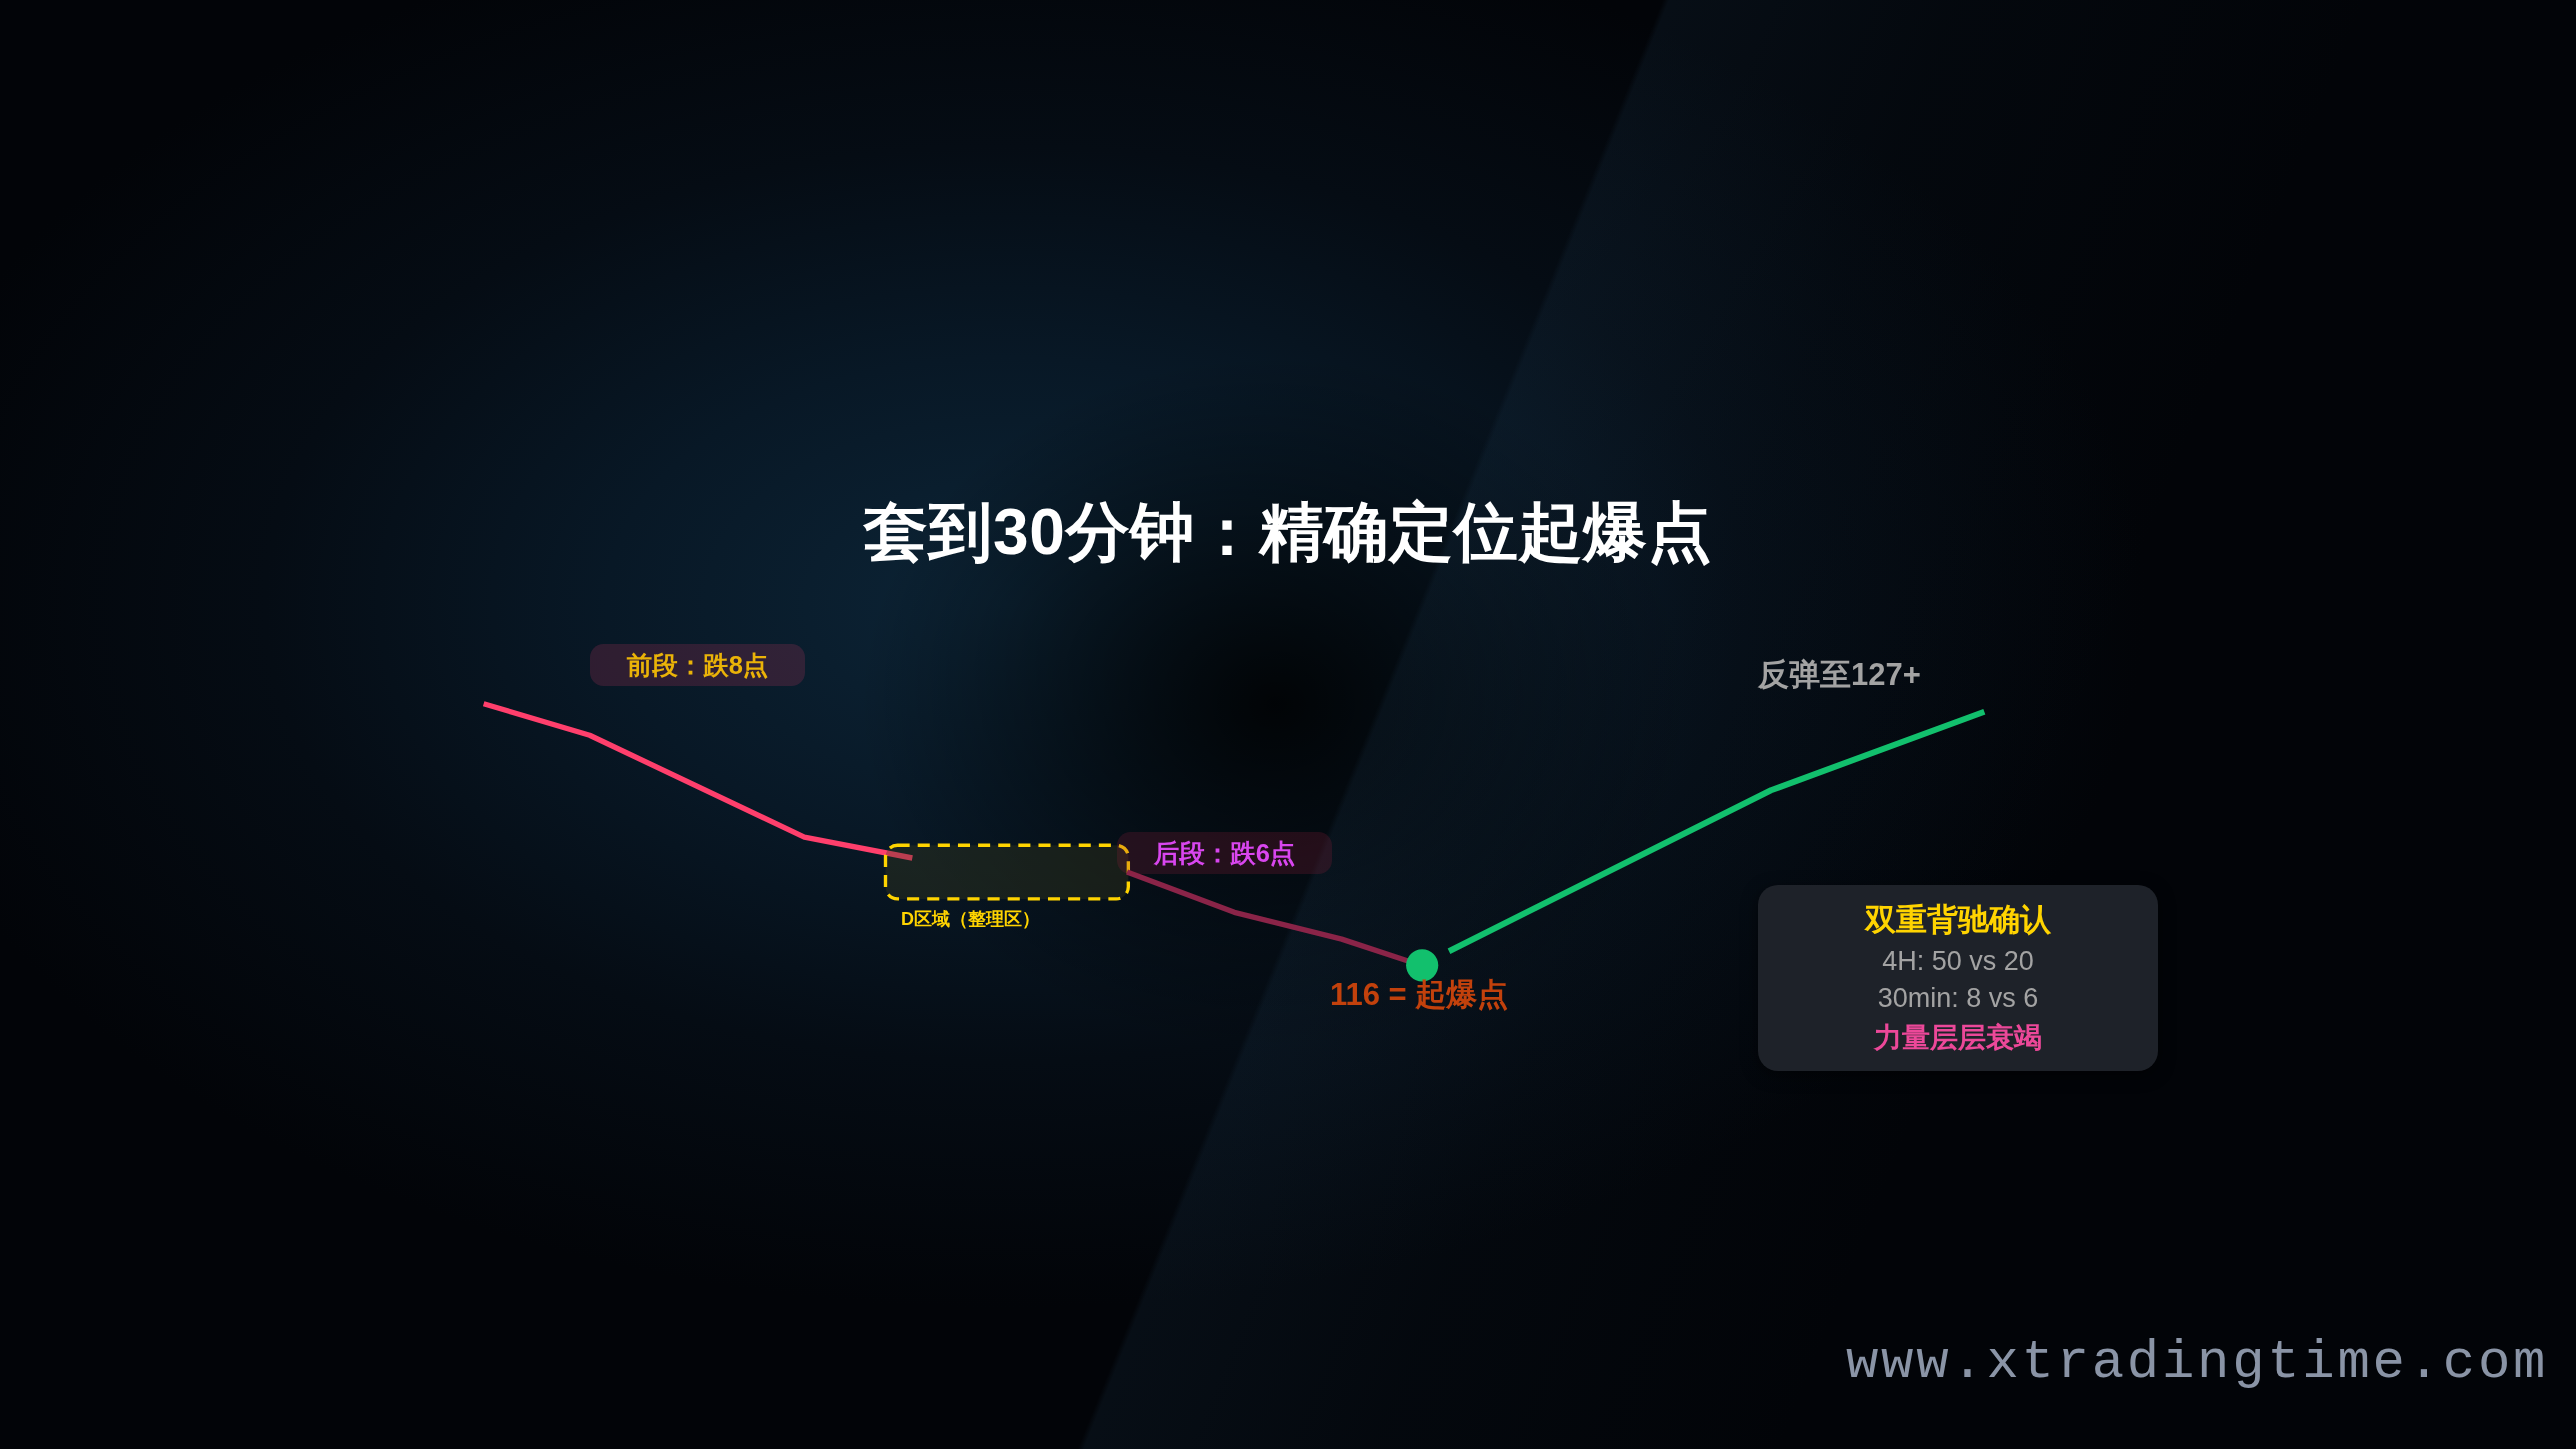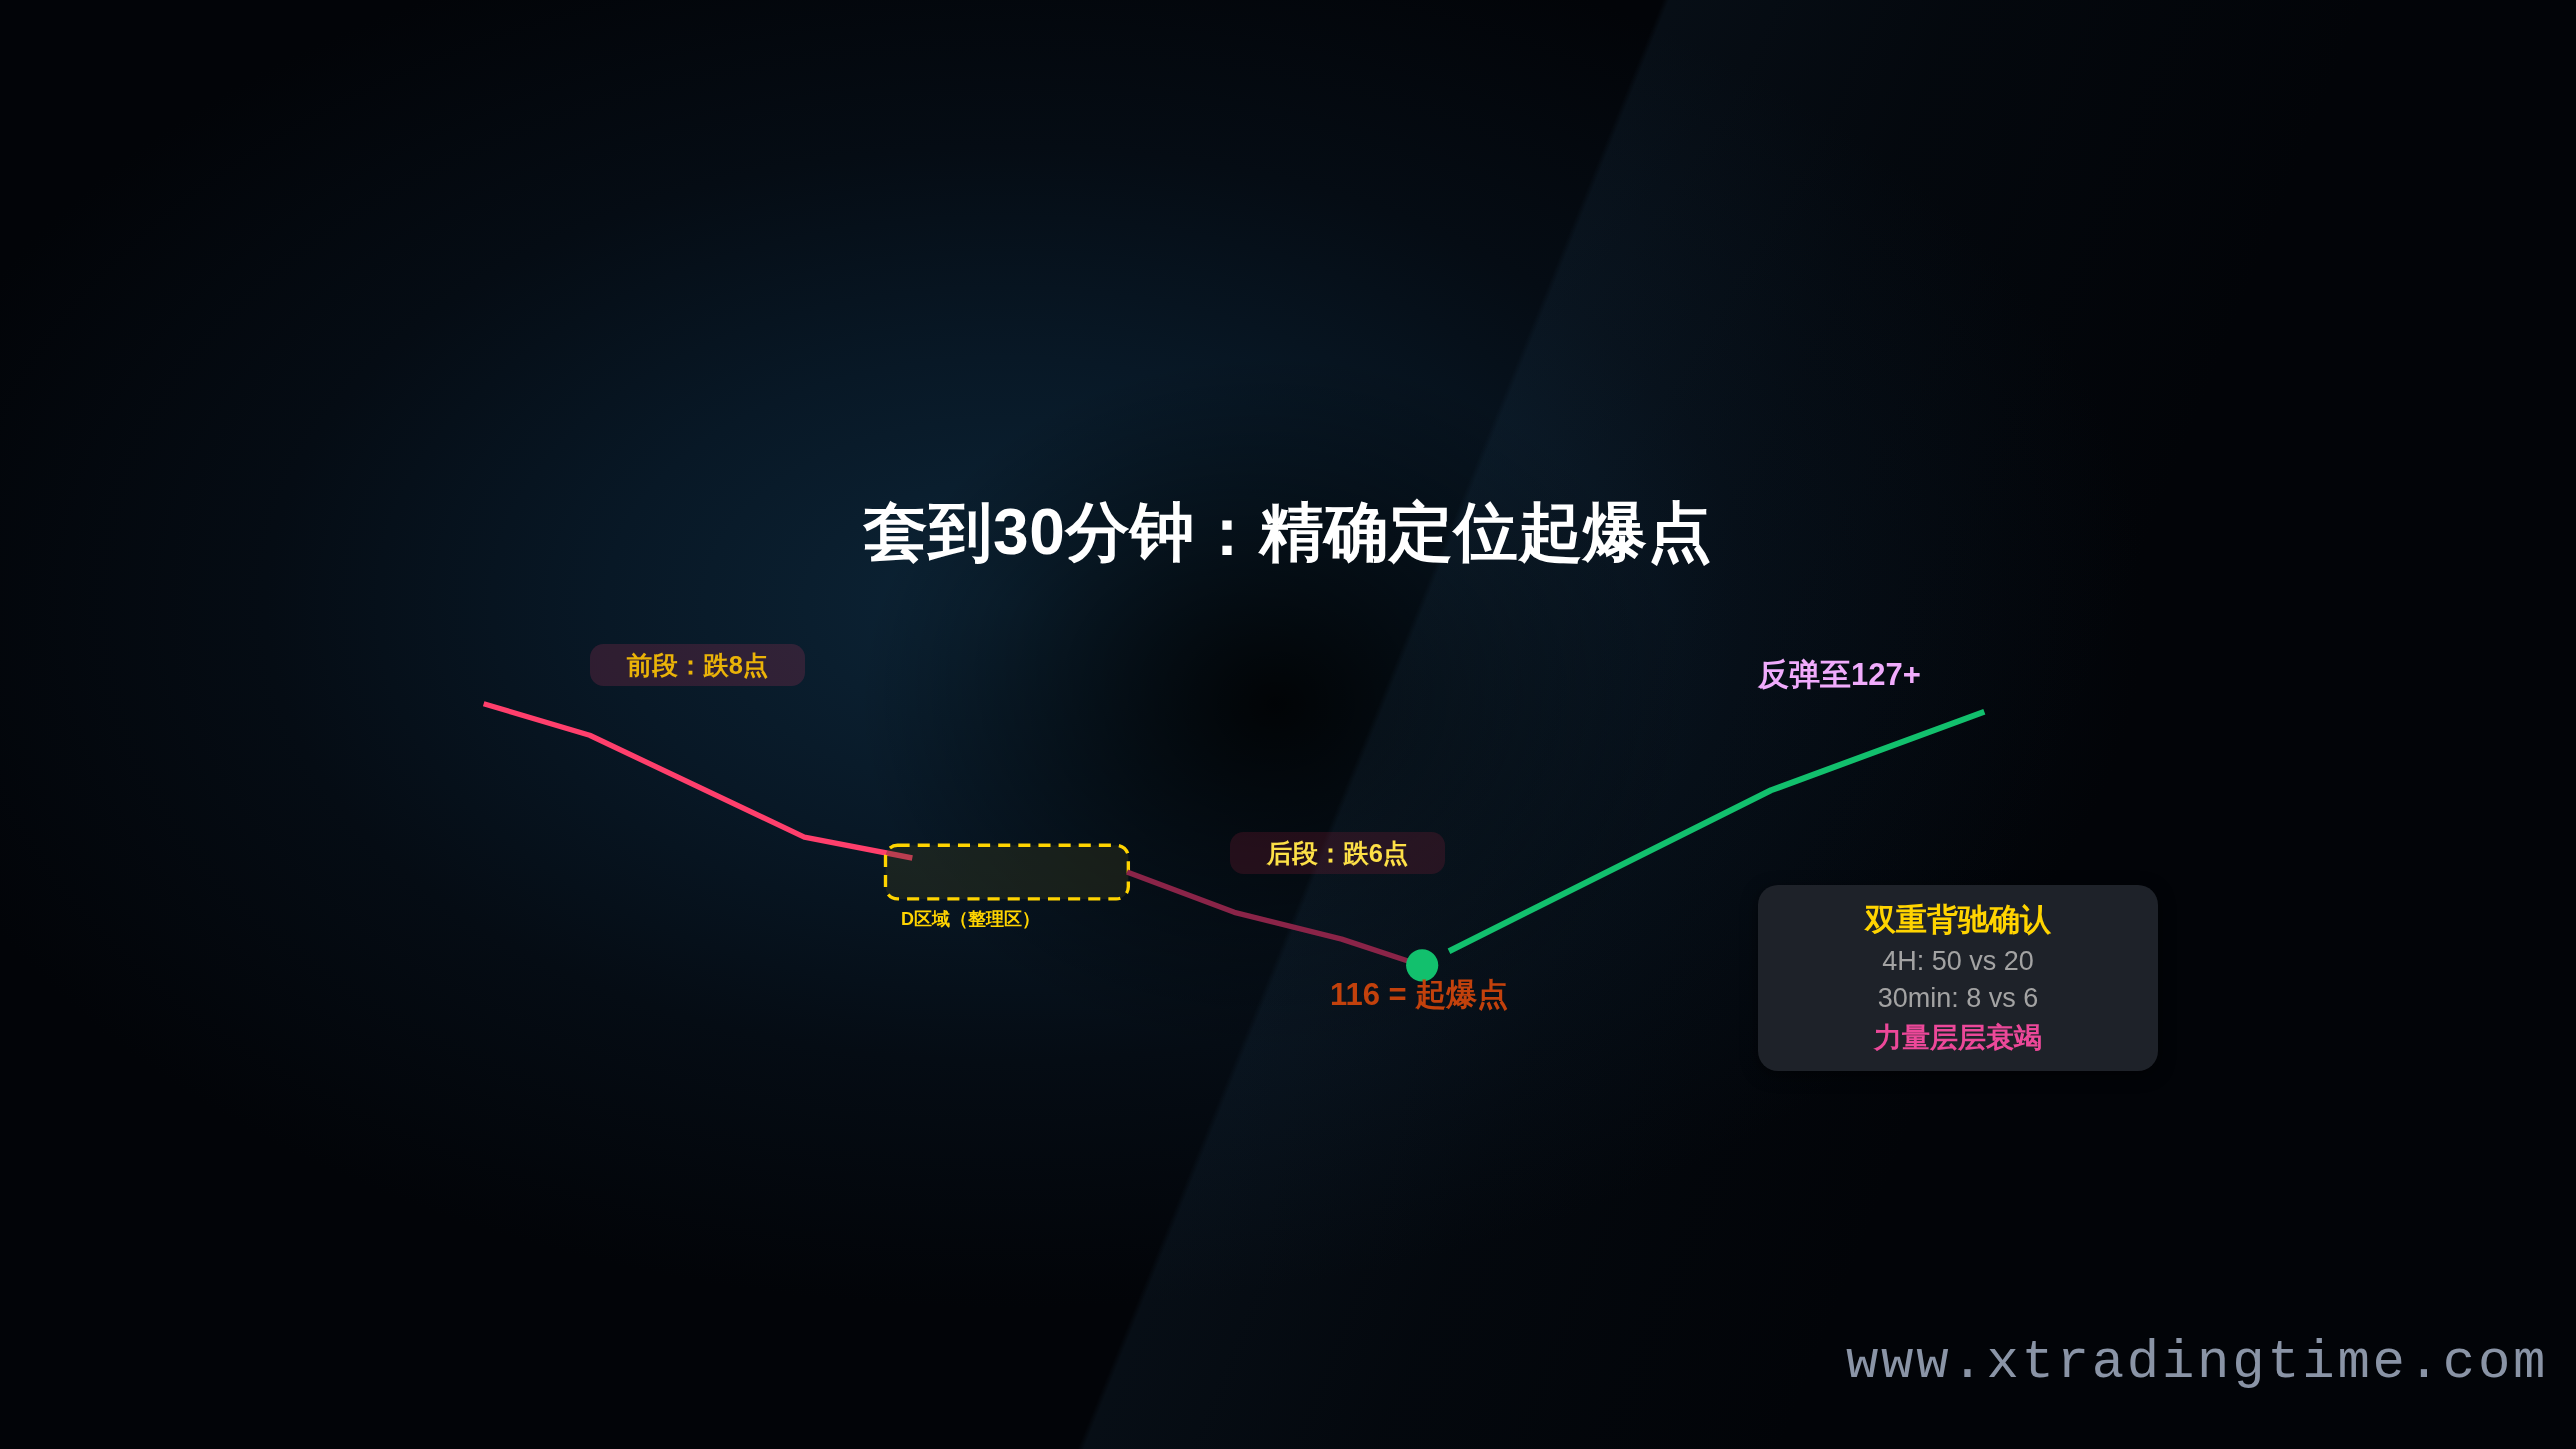--- a/index.html
+++ b/index.html
@@ -21,25 +21,25 @@
   .title {
     position:absolute; left:0; right:0; top:463px; text-align:center;
     color:#ffffff; font-weight:bold; font-size:64px; letter-spacing:0.7px;margin-top:26px;
   }
   .chart { position:absolute; left:0; top:0; width:2576px; height:1449px; }
   .badge {
     position:absolute; border-radius:13.4px; font-weight:bold; font-size:25.5px;
     display:flex; align-items:center; justify-content:center;
   }
   .badge-front { left:590px; top:644px; width:215px; height:42px; background:rgba(255,64,110,0.16); color:#eab308; }
-  .badge-back { left:1230px; top:832px; width:215px; height:42px; background:rgba(150,30,60,0.22); color:#fde047; }
+  .badge-back { left:1117px; top:832px; width:215px; height:42px; background:rgba(150,30,60,0.22); color:#d946ef; }
   .label { position:absolute; font-weight:bold; white-space:nowrap; }
   .label-d { left:901px; top:907px; font-size:18px; color:#ffd400; }
   .label-116 { left:1330px; top:974px; font-size:31px; color:#c2410c; }
-  .label-rebound { left:1758px; top:654px; font-size:31px; color:#f0abfc; }
+  .label-rebound { left:1758px; top:654px; font-size:31px; color:#a3a3a3; }
   .card {
     position:absolute; left:1758px; top:885px; width:400px; height:186px;
     background:#1e2229; border-radius:20px; box-shadow:0 4px 16px rgba(0,0,0,0.5);
     display:flex; flex-direction:column; align-items:center; justify-content:center; gap:5.4px;
   }
   .card-title { color:#ffd400; font-weight:bold; font-size:31px; }
   .card-line { color:#a3a3a3; font-size:27px; }
   .card-foot { color:#ec4899; font-weight:bold; font-size:28px; }
   .watermark {
     position:absolute; left:1846px; top:1332px; font-size:54px; color:#8a94a6;

